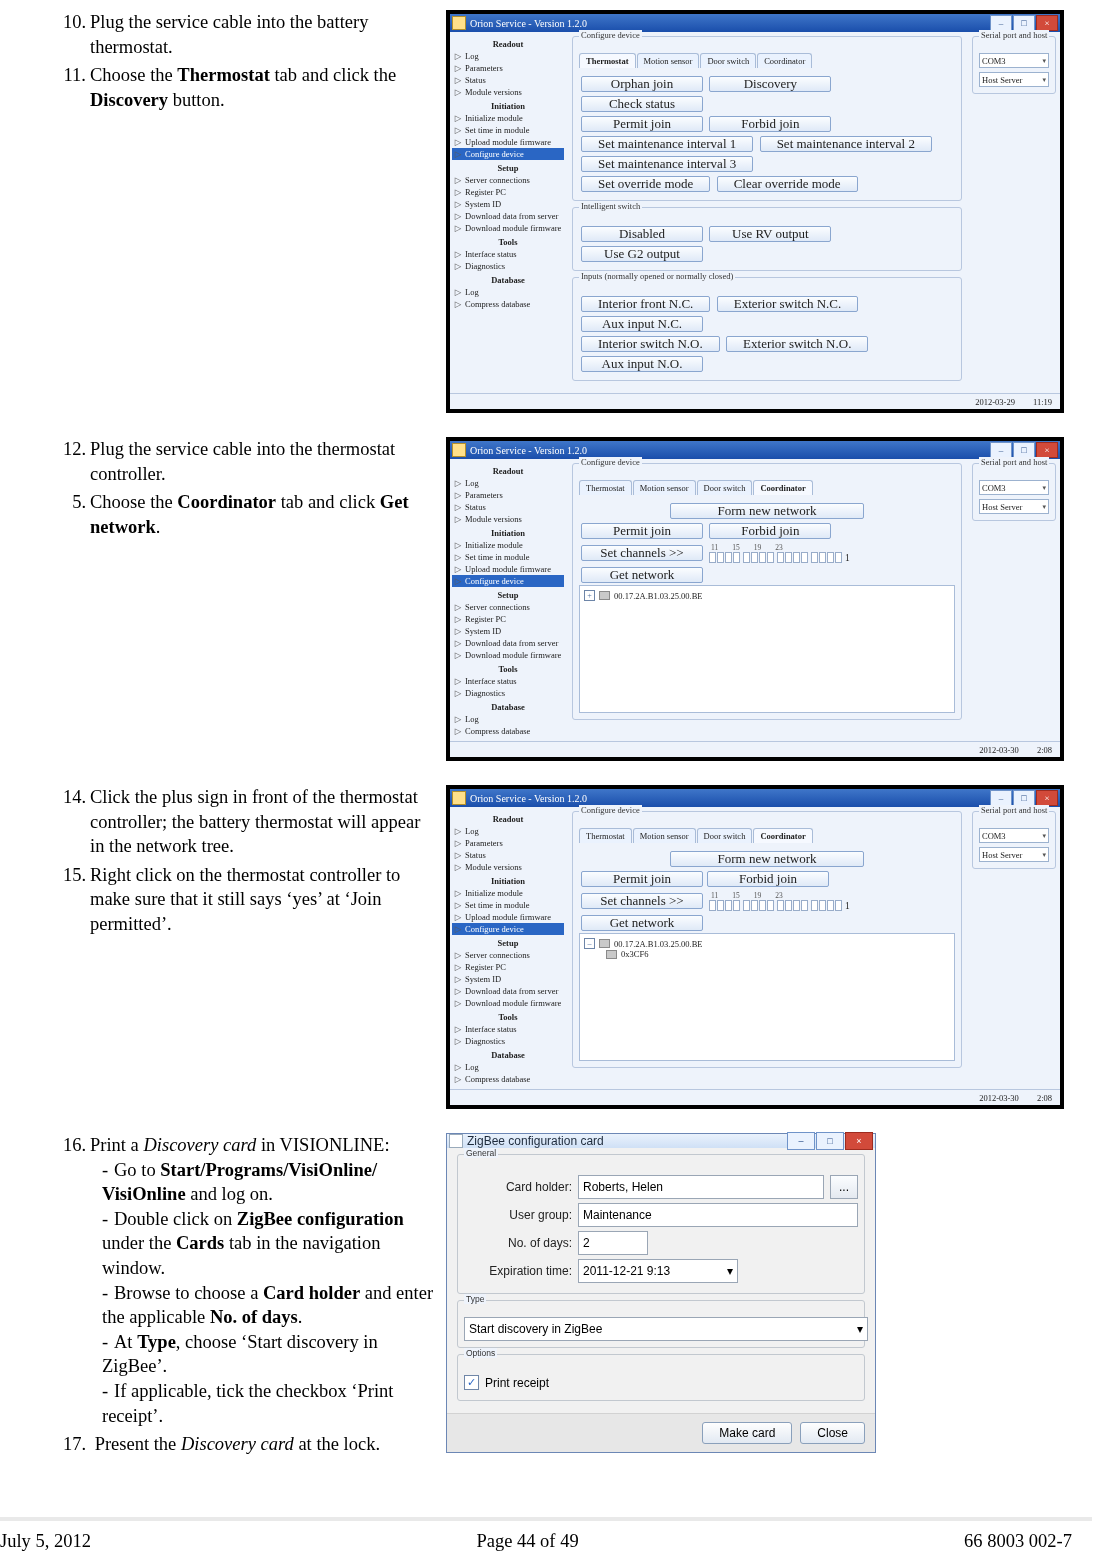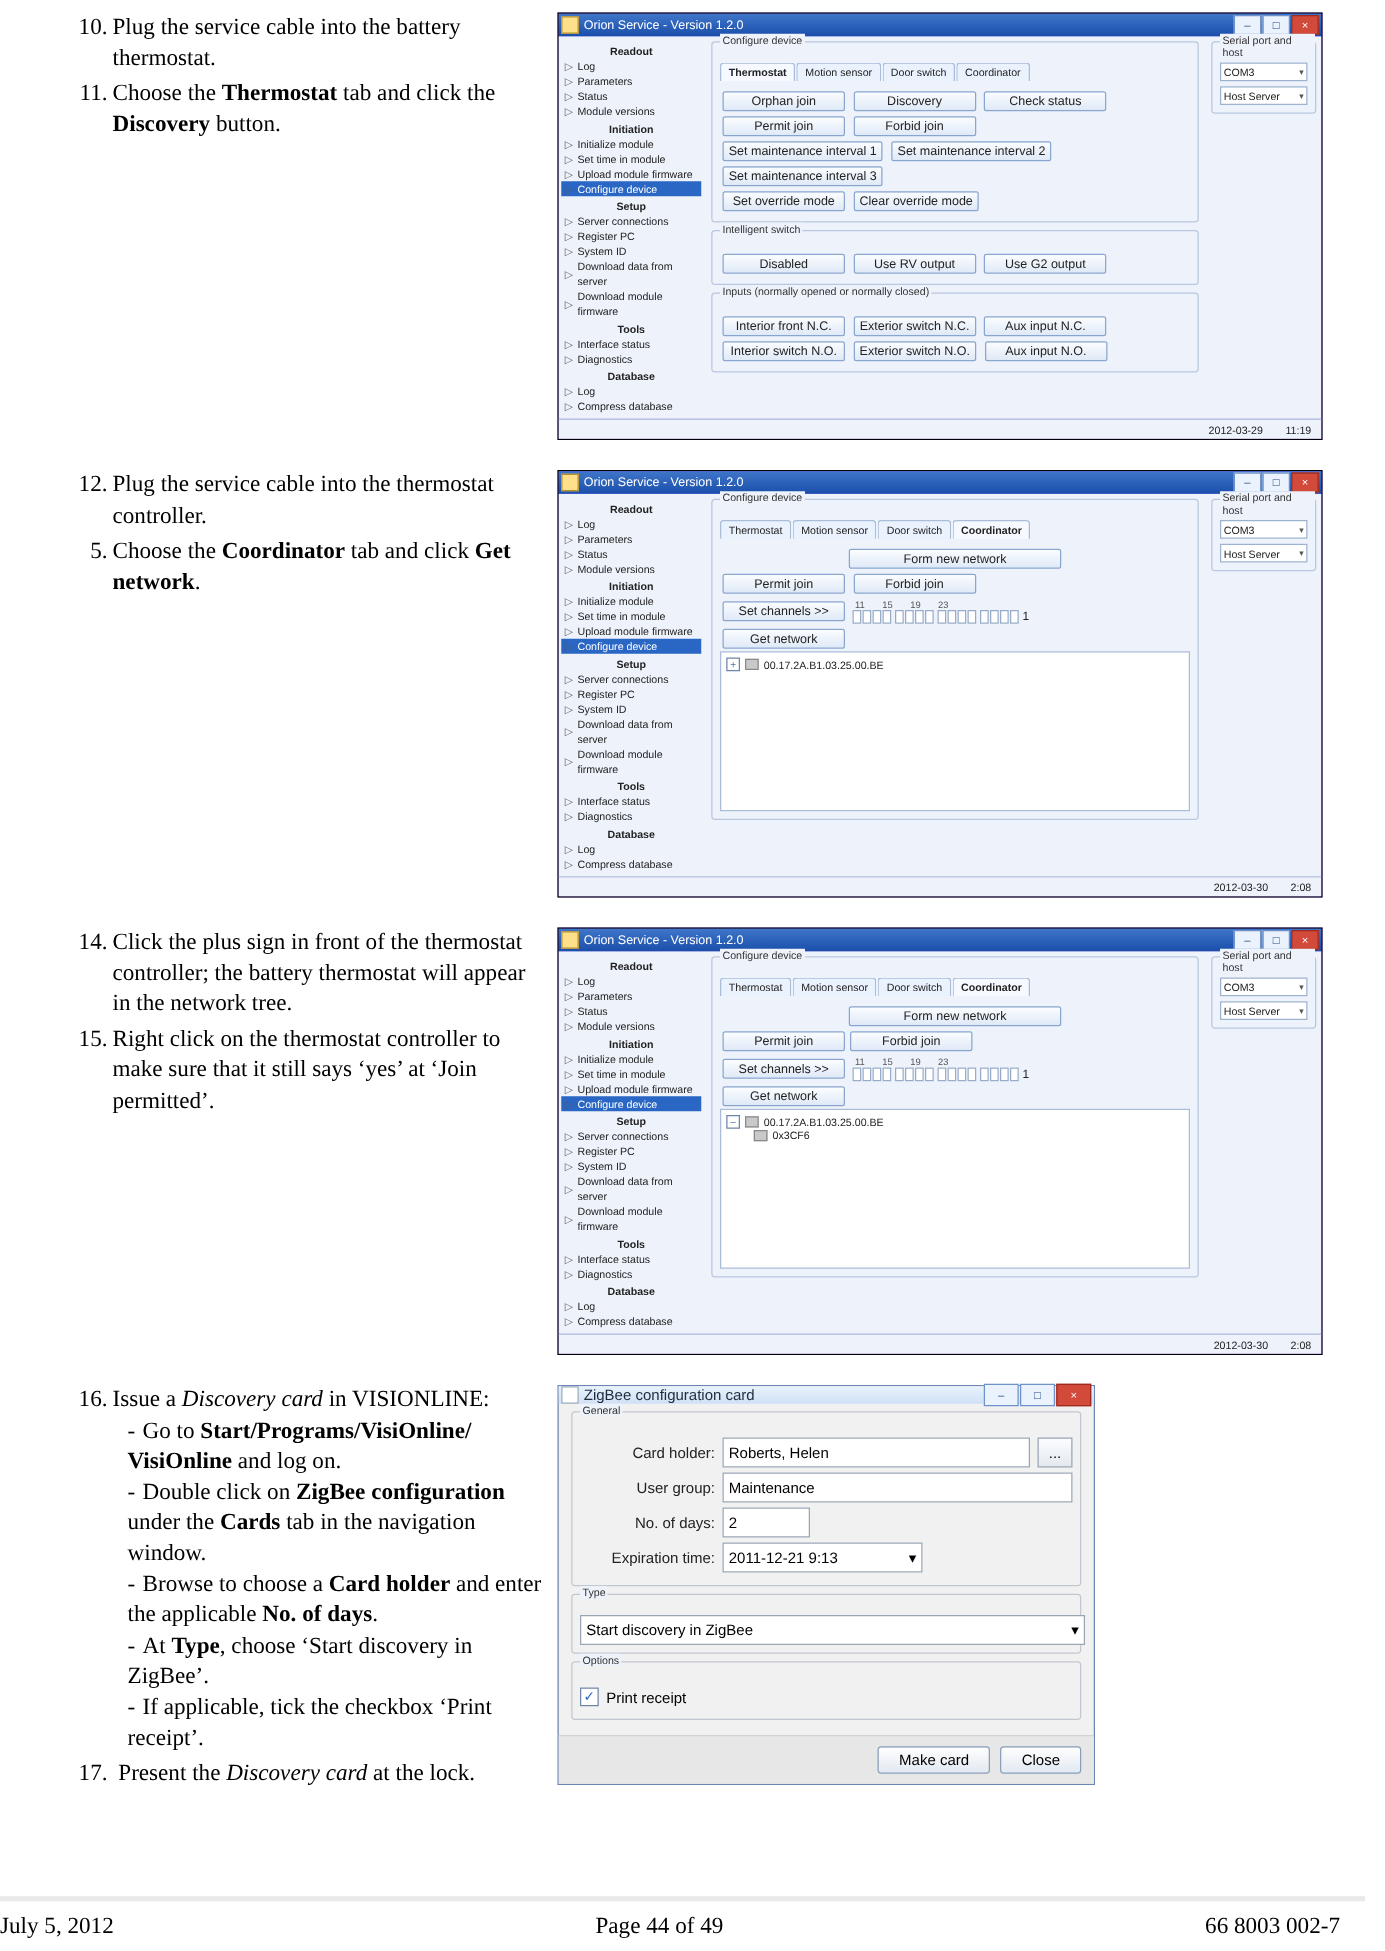--- a/index.html
+++ b/index.html
@@ -10,40 +10,40 @@
   .txtcol ol{list-style:none;margin:0;padding:0}
   .txtcol li{display:flex;margin:0 0 4px 0}
   .txtcol li .num{width:30px;flex:none;text-align:right;padding-right:4px}
   .txtcol li .li-body{flex:1}
   .txtcol .sub{padding-left:12px}
   .txtcol .sub .dash{display:inline-block;width:12px}
   b{font-weight:bold}
   i{font-style:italic}
   .figcol{flex:1}
   
-  .win{border:1px solid #000000;font-family:Liberation Sans, sans-serif;font-size:9.5px;color:#222;background:#8b5cf6;width:610px}
+  .win{border:4px solid #000000;font-family:Liberation Serif, serif;font-size:9.5px;color:#222;background:#4c1d95;width:610px}
   .titlebar{height:18px;background:linear-gradient(#3f76c9,#1a4eab);display:flex;align-items:center;color:#fff;font-size:10px;padding:0 2px;position:relative}
   .titlebar .tico{width:12px;height:12px;background:#ffe08a;border:1px solid #b38f2a;margin-right:4px}
   .winbtns{margin-left:auto;display:flex;gap:1px}
   .winbtns span{width:20px;height:14px;background:#eaf2fe;border:1px solid #6f93c9;display:flex;align-items:center;justify-content:center;font-size:9px;color:#254a84}
   .winbtns .x{background:#d24a3a;color:#fff;border-color:#9e2b1f}
   .win-inner{display:flex;background:#eef3fb}
   .sidebar{width:112px;padding:4px 2px;font-size:8.5px}
   .sb-head{font-weight:bold;text-align:center;margin:3px 0 1px 0}
   .sb-item{display:flex;align-items:center;gap:3px;padding:0 2px;line-height:12px}
   .sb-item .exp{width:8px;flex:none;text-align:center;color:#5a5a5a}
   .sb-item.sel{background:#2a66c4;color:#fff}
   .main{flex:1;padding:4px 6px 6px 6px}
   .sp-box{width:84px;padding:4px 4px;font-size:8.5px}
   .grp{border:1px solid #b8c7df;border-radius:3px;padding:16px 6px 6px 6px;position:relative;margin-bottom:6px;background:#eef3fb}
   .grp .legend{position:absolute;top:-7px;left:6px;background:#eef3fb;padding:0 2px;font-size:8.5px;color:#333}
   .tabs{display:flex;gap:1px;margin-bottom:6px}
   .tabs span{border:1px solid #a9bcd8;border-bottom:none;border-radius:3px 3px 0 0;padding:2px 6px;font-size:8.5px;background:#eaf2fe}
   .tabs span.act{background:#f6f9ff;font-weight:bold}
-  .btn{display:inline-flex;align-items:center;justify-content:center;border:1px solid #8aa6cf;border-radius:2px;background:linear-gradient(#fbfdff,#dfe9f7);height:14px;font-size:10px;padding:0 4px;min-width:88px;margin:2px}
+  .btn{display:inline-flex;align-items:center;justify-content:center;border:1px solid #8aa6cf;border-radius:2px;background:linear-gradient(#fbfdff,#dfe9f7);height:14px;font-size:13px;padding:0 16px;min-width:88px;margin:2px}
   .chanrow{display:flex;align-items:flex-end;gap:4px;margin:2px 0}
   .chanslots{display:flex;gap:1px}
   .chanslots i{width:5px;height:9px;border:1px solid #98acc9;background:#fff}
   .chanlab{font-size:7.5px;color:#555;display:flex;gap:14px;margin-left:2px}
   .tree{border:1px solid #a9bcd8;background:#fff;height:118px;padding:4px;font-size:8.5px}
   .tree .node{display:flex;align-items:center;gap:4px}
   .tree .pm{width:9px;height:9px;border:1px solid #6d85a8;display:flex;align-items:center;justify-content:center;font-size:8px;line-height:1;color:#5371a0}
   .tree .hico{width:9px;height:7px;background:#c9c9c9;border:1px solid #8a8a8a}
   .statusbar{height:15px;border-top:1px solid #b8c7df;background:#eef3fb;display:flex;justify-content:flex-end;gap:18px;align-items:center;padding:0 8px;font-size:8.5px}
   .combo{border:1px solid #9cb2cf;background:#fff;display:flex;align-items:center;justify-content:space-between;height:13px;padding:0 2px;font-size:8.5px}
@@ -622,21 +622,21 @@
         </div>
       </div>
     </div>
 
     <div class="row">
       <div class="txtcol">
         <ol>
           <li>
               <span class="num">16.</span>
               <span class="li-body">
-            <span>Issue a </span><i>Discovery card</i><span> in VISIONLINE:</span>
+            <span>Print a </span><i>Discovery card</i><span> in VISIONLINE:</span>
             <div class="sub"><span class="dash">-</span><span>Go to </span><b>Start/Programs/VisiOnline/ VisiOnline</b><span> and log on.</span></div>
             <div class="sub"><span class="dash">-</span><span>Double click on </span><b>ZigBee configuration</b><span> under the </span><b>Cards</b><span> tab in the navigation window.</span></div>
             <div class="sub"><span class="dash">-</span><span>Browse to choose a </span><b>Card holder</b><span> and enter the applicable </span><b>No. of days</b><span>.</span></div>
             <div class="sub"><span class="dash">-</span><span>At </span><b>Type</b><span>, choose ‘Start discovery  in ZigBee’.</span></div>
             <div class="sub"><span class="dash">-</span><span>If applicable, tick the checkbox ‘Print receipt’.</span></div>
           </span>
             </li>
           <li>
               <span class="num">17.</span>
               <span class="li-body">

